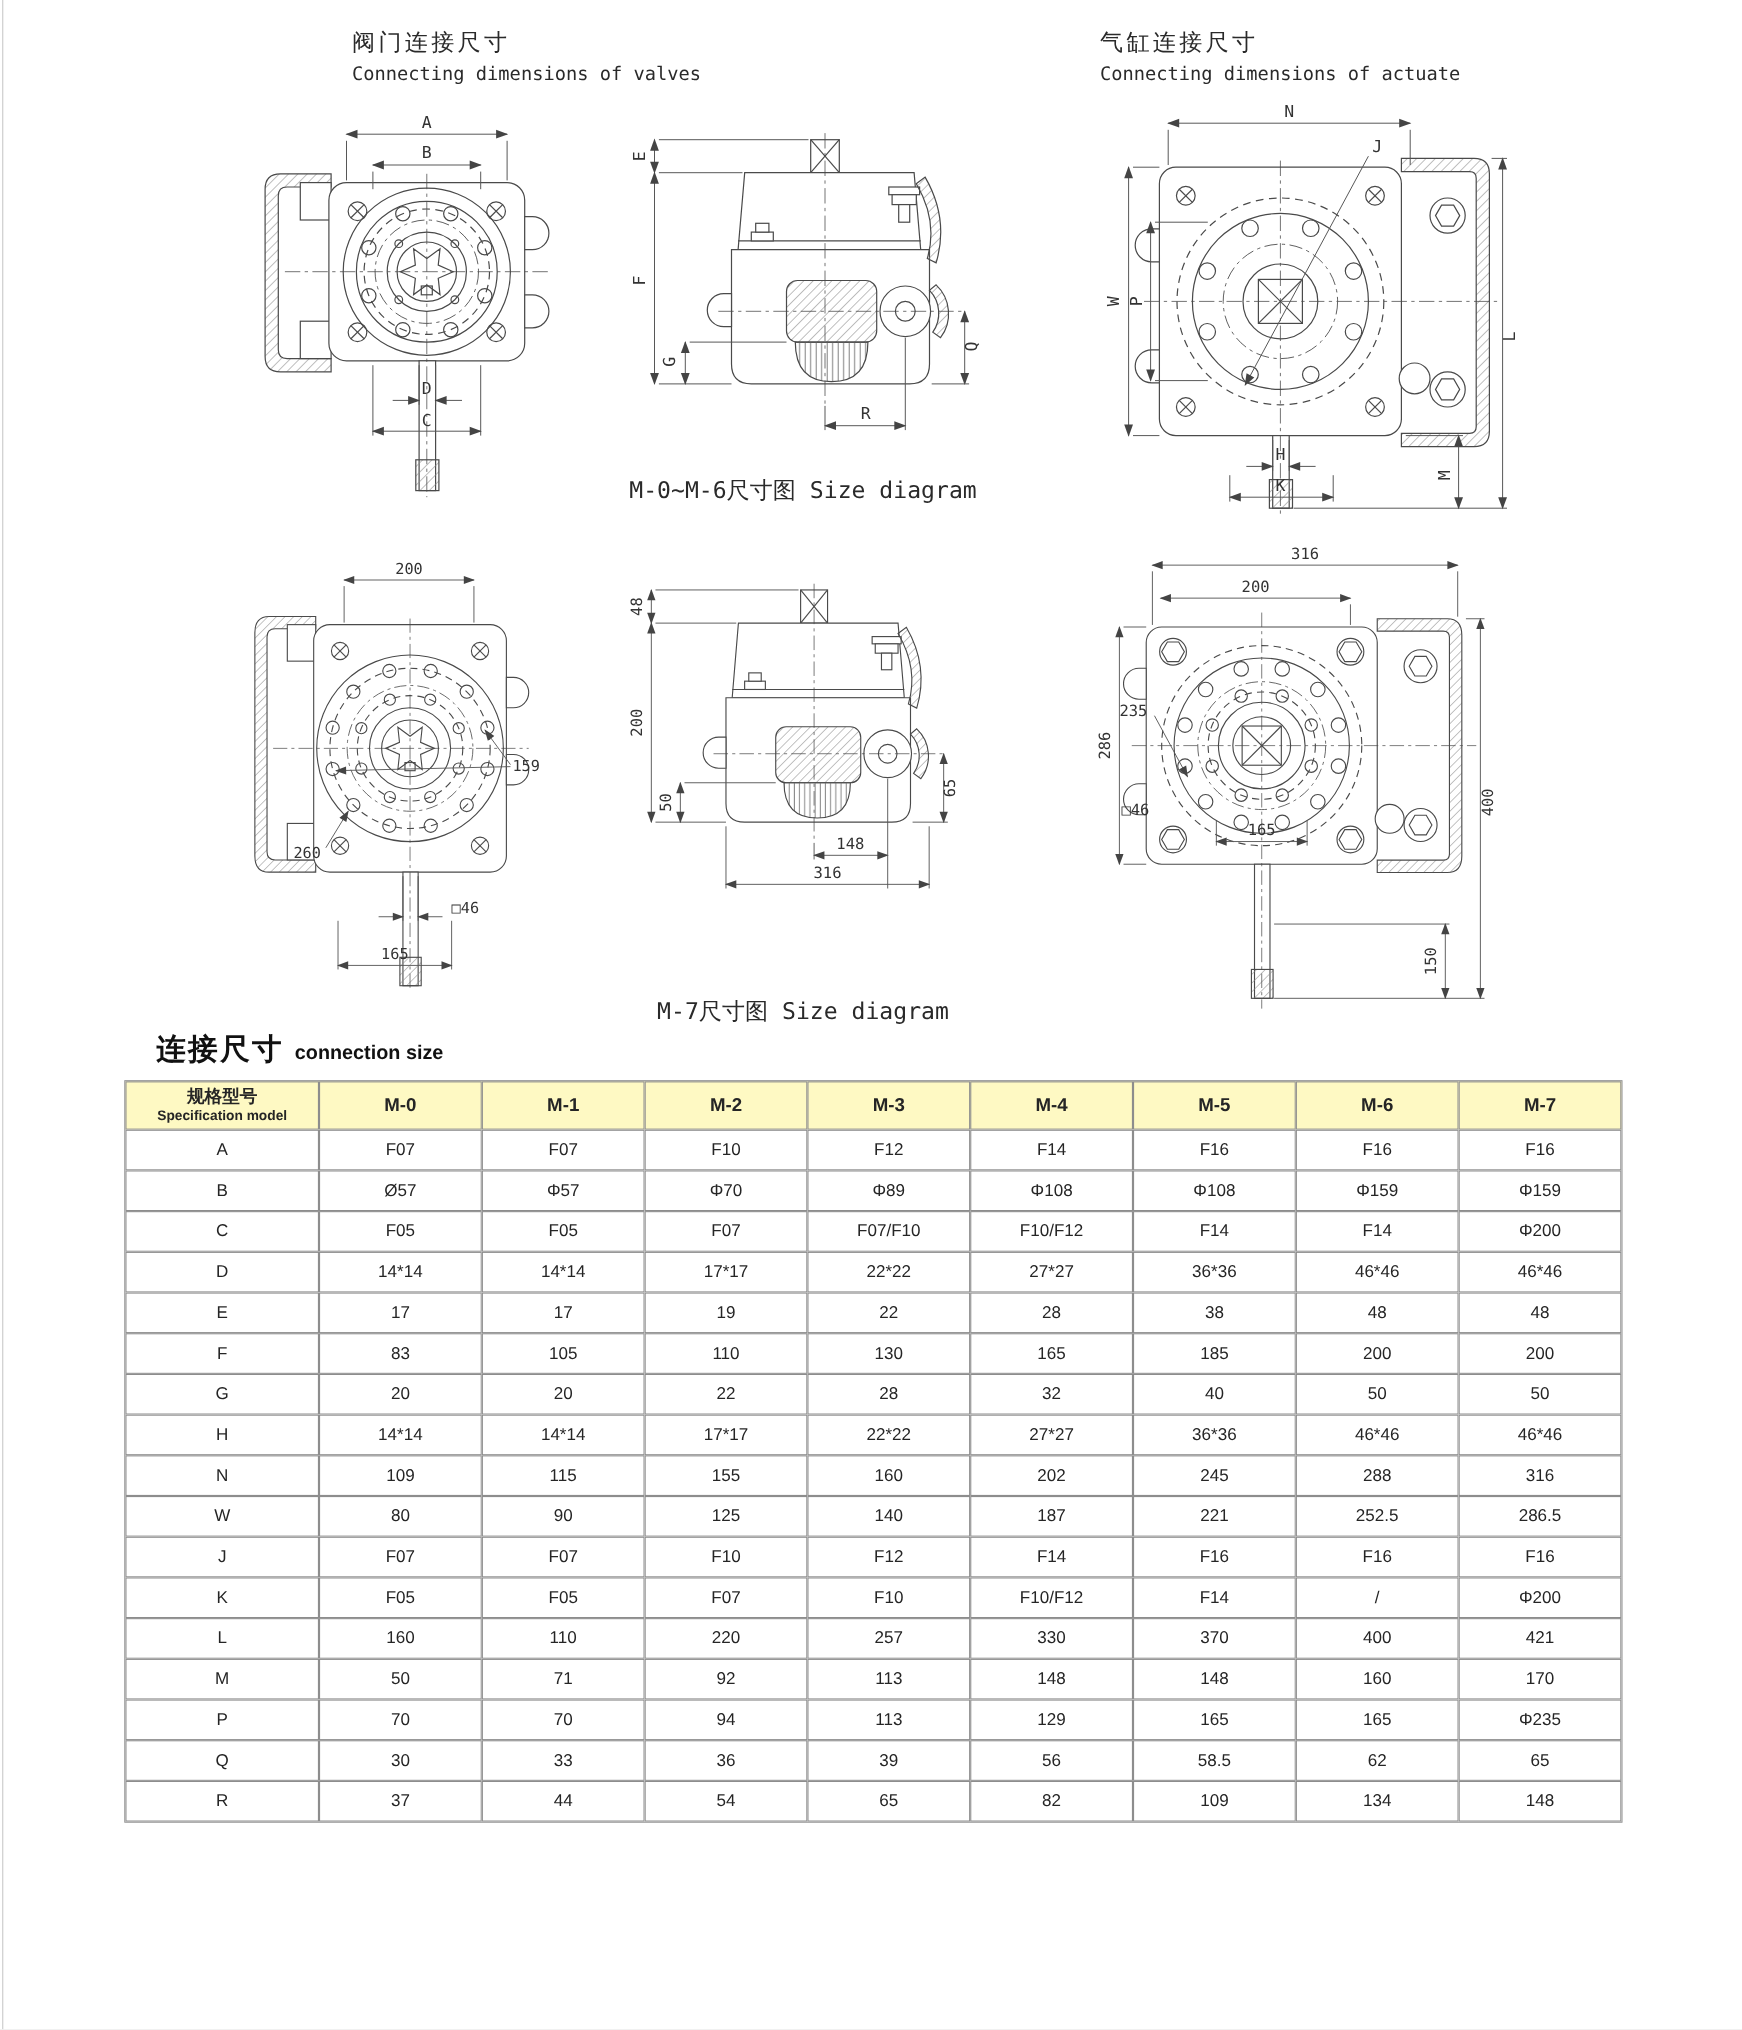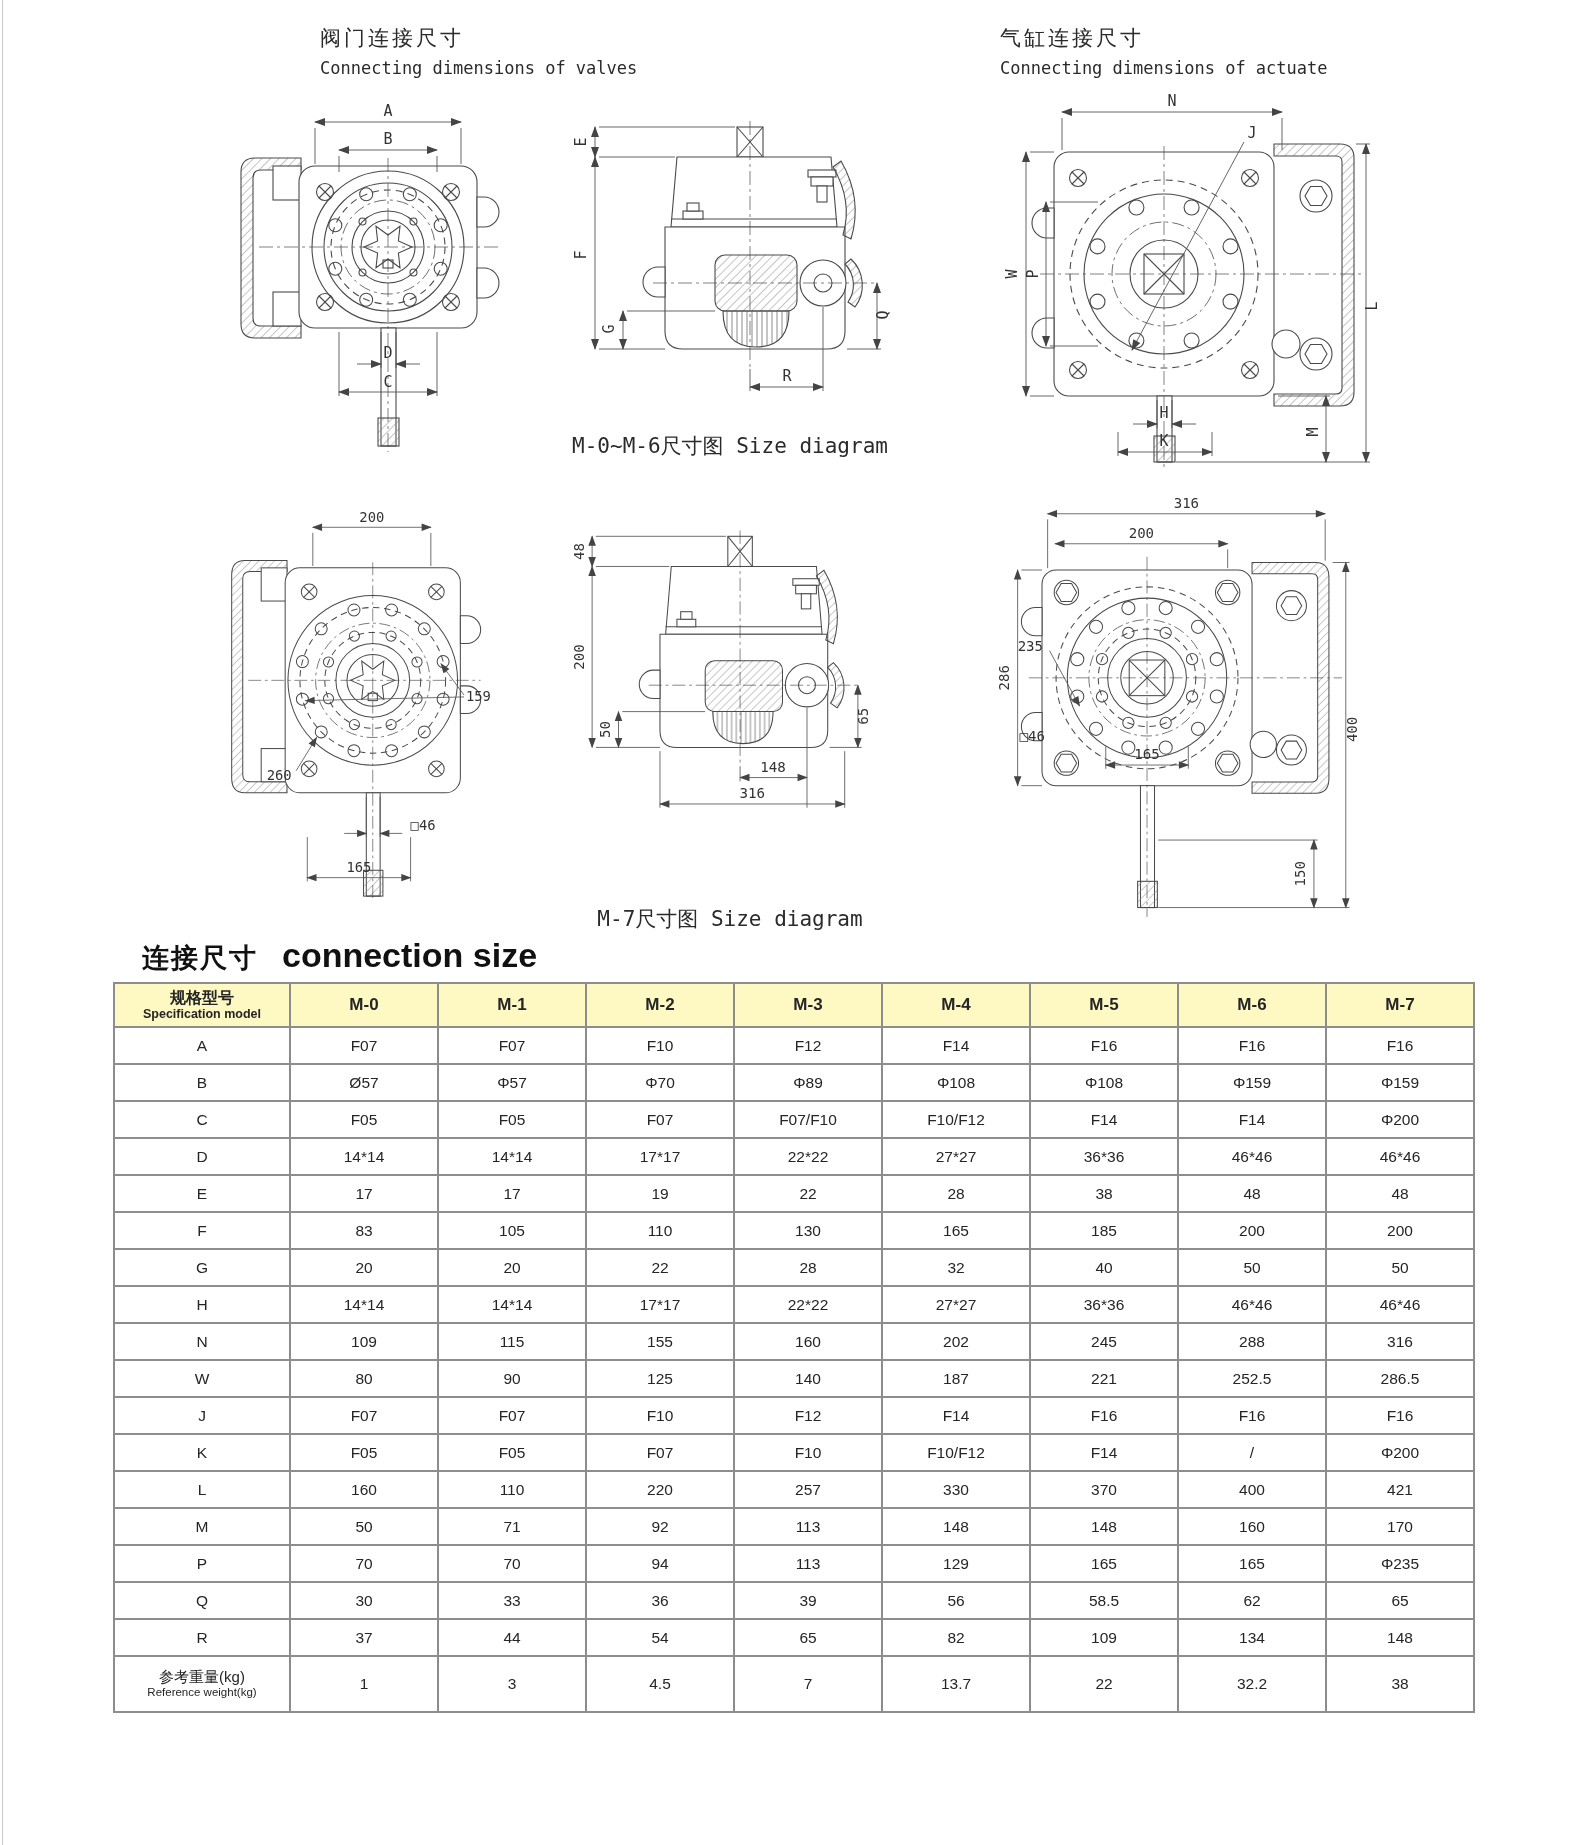--- a/index.html
+++ b/index.html
@@ -10,21 +10,21 @@
   }
   .edge-line{position:absolute;left:2px;top:0;width:1px;height:100%;background:#c9c9c9;}
   .dwg{position:absolute;}
   .dwg text{stroke:none;fill:#333;font-family:"DejaVu Sans Mono", monospace;font-size:15px;}
   .dwg-title{position:absolute;color:#2a2a2a;font-family:"DejaVu Sans Mono", monospace;}
   .dwg-title .zh{font-size:21px;letter-spacing:3px;}
   .dwg-title .en{font-size:17px;margin-top:6px;white-space:nowrap;}
   .caption{position:absolute;font-family:"DejaVu Sans Mono", monospace;font-size:21px;color:#2a2a2a;text-align:center;}
   .section-title{position:absolute;font-weight:bold;color:#111;}
   .section-title .zh{font-size:27px;letter-spacing:2px;margin-left:29px;}
-  .section-title .en{font-size:34px;margin-left:24px;}
+  .section-title .en{font-size:18px;margin-left:10px;}
   table.spec{
     position:absolute;left:113px;top:982px;width:1360px;
     border-collapse:separate;border-spacing:0;table-layout:fixed;
     border:1px solid #8d8d8d;
   }
   table.spec th, table.spec td{
     border:1px solid #8d8d8d;text-align:center;vertical-align:middle;
     padding:0 2px;color:#252525;overflow:hidden;
   }
   table.spec th{background:#fef9c3;height:42px;font-size:17px;font-weight:bold;}
@@ -666,29 +666,15 @@
           <td class="row-label">R</td>
           <td>37</td>
           <td>44</td>
           <td>54</td>
           <td>65</td>
           <td>82</td>
           <td>109</td>
           <td>134</td>
           <td>148</td>
         </tr>
-        <tr class="tall">
-          <td class="row-label2">
-            <div class="zh">参考重量(kg)</div>
-            <div class="en">Reference weight(kg)</div>
-          </td>
-          <td>1</td>
-          <td>3</td>
-          <td>4.5</td>
-          <td>7</td>
-          <td>13.7</td>
-          <td>22</td>
-          <td>32.2</td>
-          <td>38</td>
-        </tr>
       </tbody>
   </table>
 </div>
 
 </body></html>

